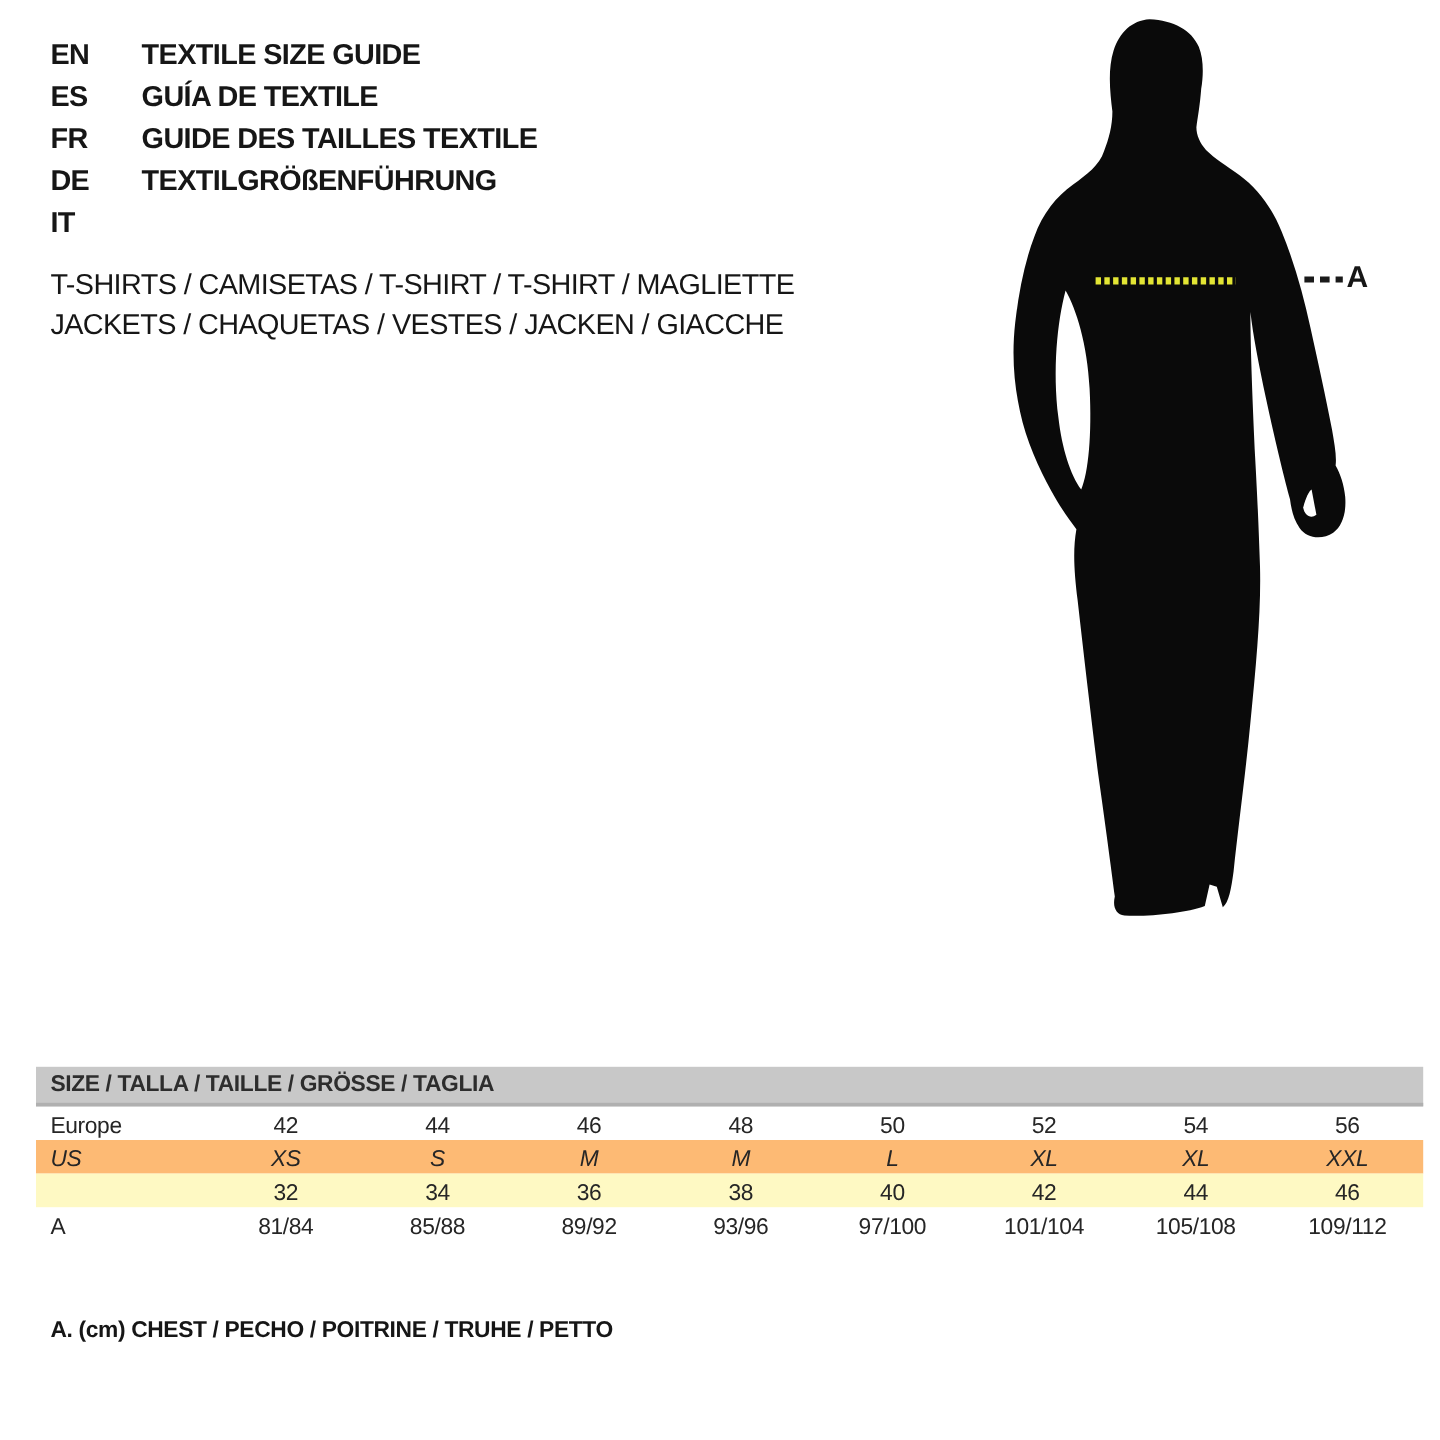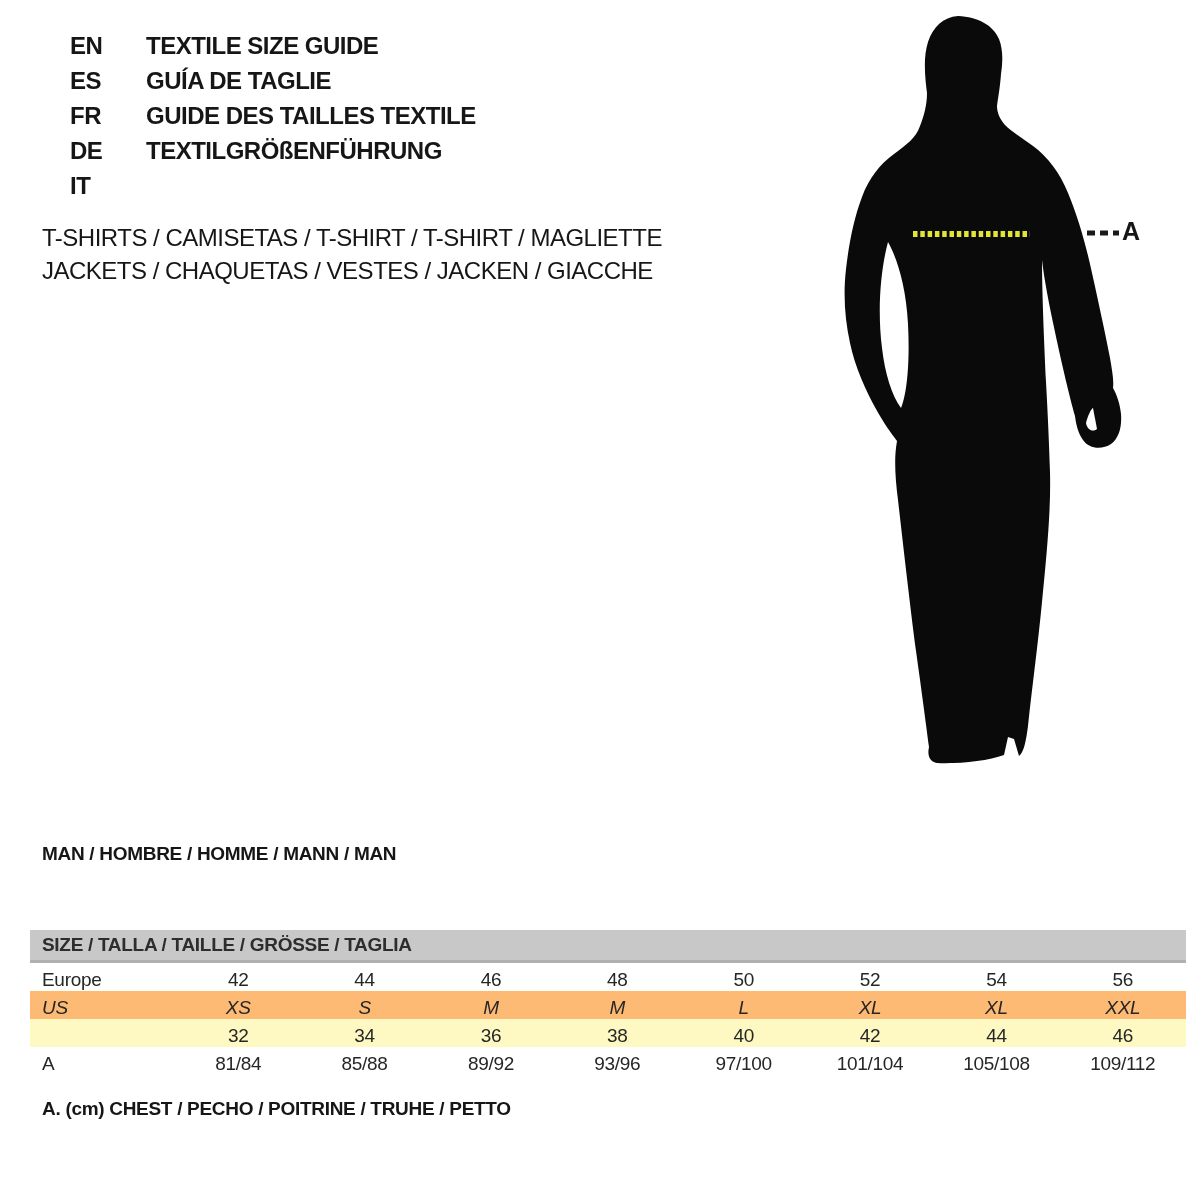--- a/index.html
+++ b/index.html
@@ -5,38 +5,38 @@
   html,body{margin:0;padding:0;}
   body{
     width:1200px;height:1200px;background:#ffffff;position:relative;overflow:hidden;
     font-family:"Liberation Sans","DejaVu Sans",sans-serif;color:#161616;
     -webkit-font-smoothing:antialiased;
   }
   .canvas{position:absolute;inset:0;}
 
   
   .lang-block{position:absolute;left:42px;top:28px;}
-  .lang-row{display:flex;height:35px;align-items:center;margin-left:28px;}
+  .lang-row{display:flex;height:35px;align-items:center;}
   .lang-code,.lang-title{font-weight:bold;font-size:24px;letter-spacing:-0.5px;white-space:nowrap;}
   .lang-code{width:76px;}
 
   
   .categories{position:absolute;left:42px;top:221px;font-weight:normal;font-size:24px;
     line-height:33px;letter-spacing:-0.5px;white-space:nowrap;}
 
   
   .figure{position:absolute;left:840px;top:10px;width:300px;height:770px;}
   .figure svg{position:absolute;left:0;top:0;width:100%;height:100%;}
   .measure-label{position:absolute;left:1122px;top:217px;font-weight:bold;font-size:25px;letter-spacing:-0.5px;}
 
   
   .man-line{position:absolute;left:42px;top:843px;margin:0;font-weight:bold;font-size:19px;letter-spacing:-0.3px;white-space:nowrap;}
 
   
-  .size-table{position:absolute;left:30px;top:930px;width:1156px;}
+  .size-table{position:absolute;left:30px;top:889px;width:1156px;}
   .table-header{height:30px;line-height:30px;padding-left:12px;font-weight:bold;font-size:19px;
     color:#2d2d2d;border-bottom:3px solid #b0b0b0;letter-spacing:-0.3px;}
   .trow{display:flex;height:28px;line-height:33px;font-size:19px;color:#262626;letter-spacing:-0.3px;}
   .tlabel{width:145px;padding-left:12px;box-sizing:border-box;}
   .tcell{flex:1;text-align:center;}
 
   
   .caption{position:absolute;left:42px;top:1098px;margin:0;font-weight:bold;font-size:19px;letter-spacing:-0.3px;white-space:nowrap;}
 </style>
 </head>
@@ -44,21 +44,21 @@
 
 <main class="canvas">
 
   <section class="lang-block">
     <div class="lang-row">
       <span class="lang-code">EN</span>
       <span class="lang-title">TEXTILE SIZE GUIDE</span>
     </div>
     <div class="lang-row">
       <span class="lang-code">ES</span>
-      <span class="lang-title">GUÍA DE TAGLIE</span>
+      <span class="lang-title">GUÍA DE TEXTILE</span>
     </div>
     <div class="lang-row">
       <span class="lang-code">FR</span>
       <span class="lang-title">GUIDE DES TAILLES TEXTILE</span>
     </div>
     <div class="lang-row">
       <span class="lang-code">DE</span>
       <span class="lang-title">TEXTILGRÖßENFÜHRUNG</span>
     </div>
     <div class="lang-row">
@@ -87,21 +87,20 @@
                C85 67 83 48 88 32 C93 17 103 7 118 6 Z" fill="#0a0a0a"></path>
       <path fill="#ffffff" d="M48 232 C41 258 37 298 42 338 C45 364 52 386 61 398 C67 384 70 352 68 314
                C66 276 57 248 48 232 Z"></path>
       <path fill="#ffffff" d="M246 413 C248 405 251 399 253 398 L257 419 C252 423 247 419 246 413 Z"></path>
       <line x1="73" y1="224" x2="190" y2="224" stroke-width="6" stroke-dasharray="4.5 2.8" stroke="#e3e534"></line>
       <line x1="247" y1="223" x2="279" y2="223" stroke-width="5" stroke-dasharray="8 5" stroke="#1a1a1a"></line>
     </svg>
   </figure>
   <span class="measure-label">A</span>
 
-  <p class="man-line">MAN / HOMBRE / HOMME / MANN / MAN</p>
 
   <section class="size-table">
     <div class="table-header" style="background-color: rgb(200, 200, 200);">SIZE / TALLA / TAILLE / GRÖSSE / TAGLIA</div>
 
     <div class="trow">
       <span class="tlabel">Europe</span>
       <span class="tcell">42</span>
       <span class="tcell">44</span>
       <span class="tcell">46</span>
       <span class="tcell">48</span>

